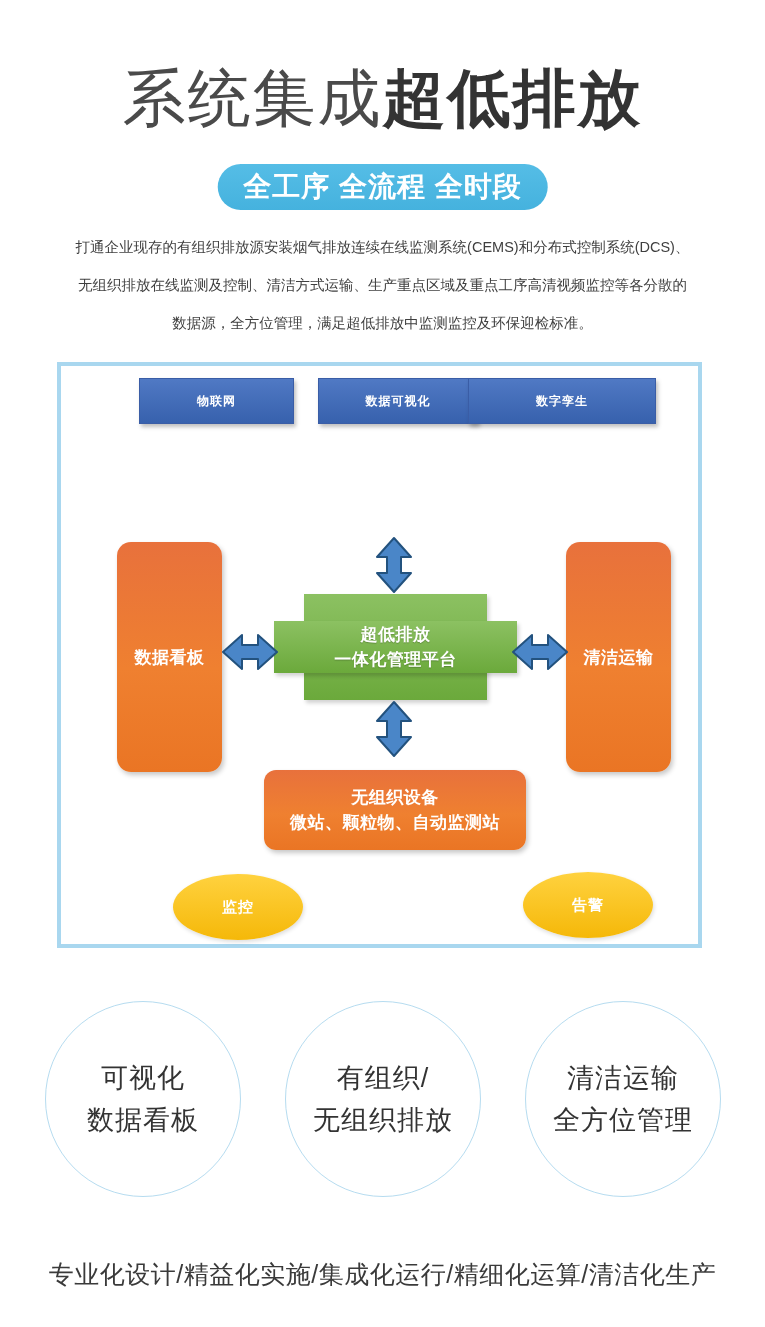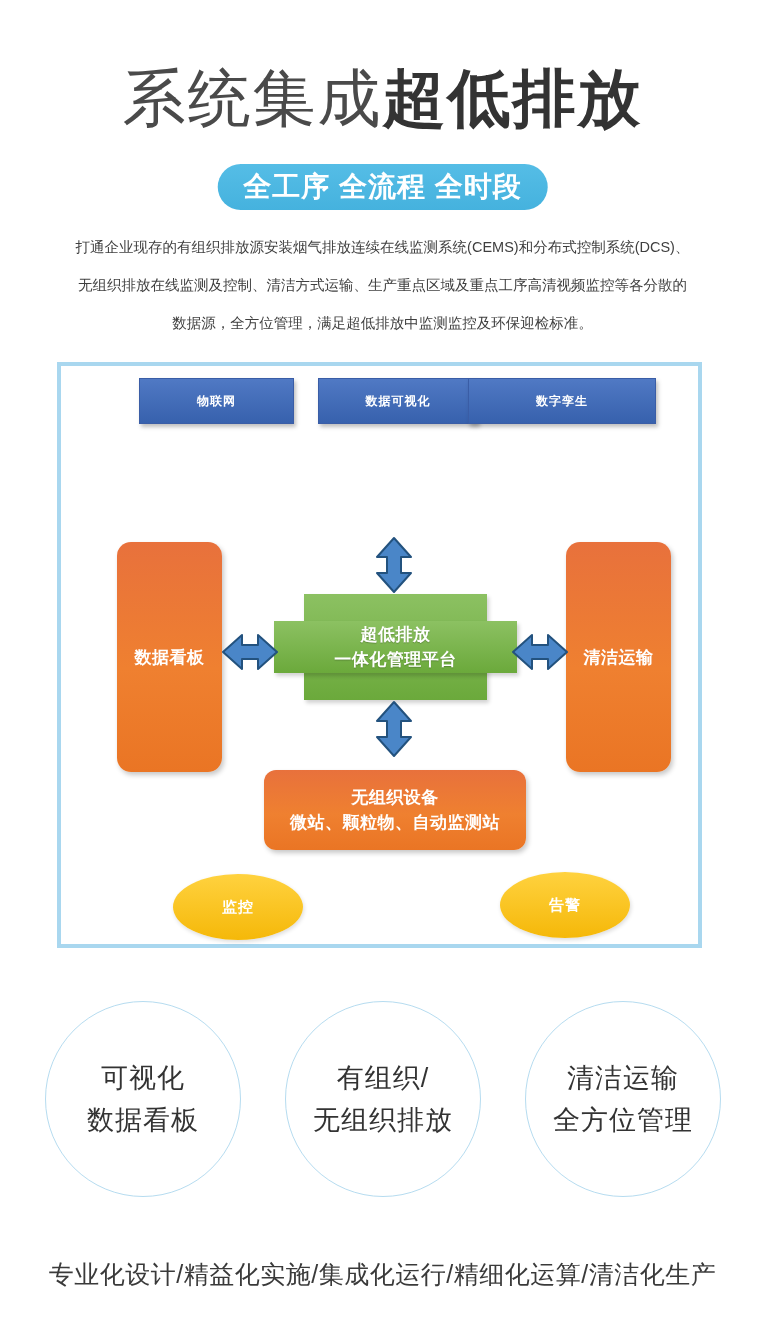--- a/index.html
+++ b/index.html
@@ -157,21 +157,21 @@
     display: flex;
     align-items: center;
     justify-content: center;
     color: #ffffff;
     font-size: 15px;
     font-weight: 700;
     box-shadow: 1px 2px 4px rgba(0,0,0,0.14);
     letter-spacing: 1px;
   }
   #ellipse-left  { left: 112px; top: 508px; width: 130px; height: 66px; }
-  #ellipse-right { left: 439px; top: 506px; width: 130px; height: 66px; }
+  #ellipse-right { left: 462px; top: 506px; width: 130px; height: 66px; }
 
   
   .arrow { position: absolute; }
   #arrow-up    { left: 307px; top: 170px; width: 52px; height: 58px; }
   #arrow-down  { left: 307px; top: 334px; width: 52px; height: 58px; }
   #arrow-left  { left: 160px; top: 265px; width: 58px; height: 42px; }
   #arrow-right { left: 450px; top: 265px; width: 58px; height: 42px; }
 
   
   .circles {

